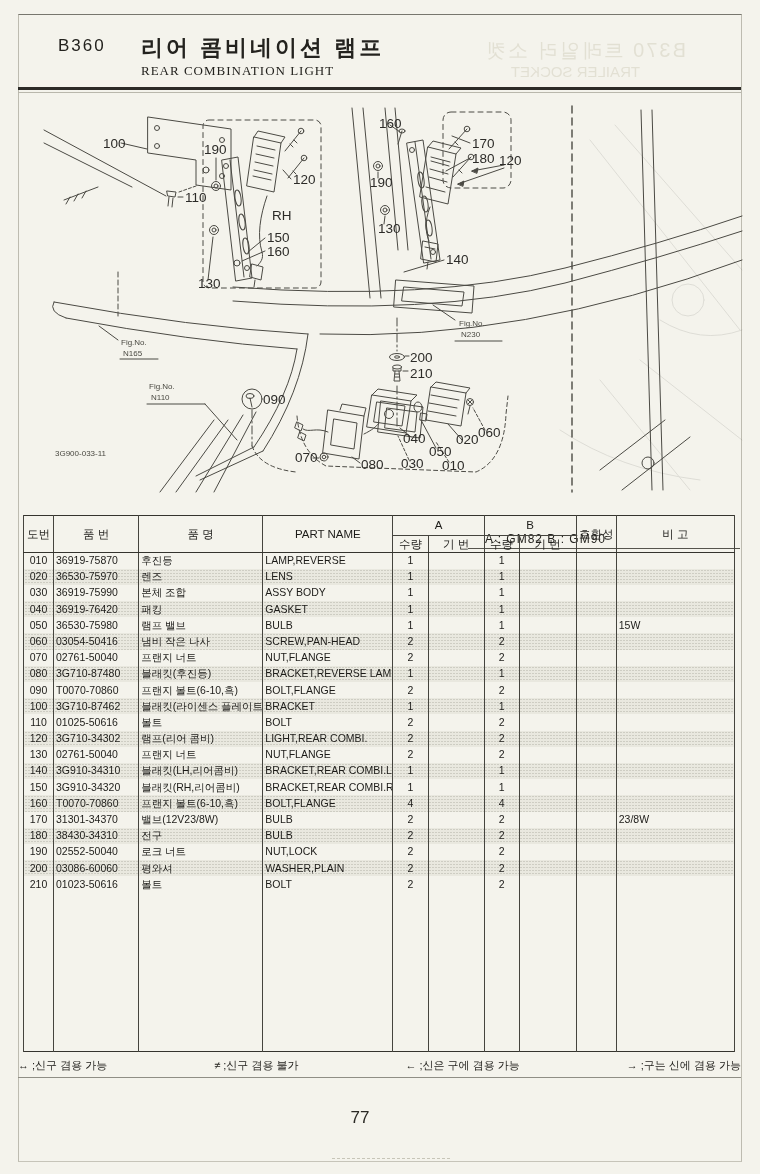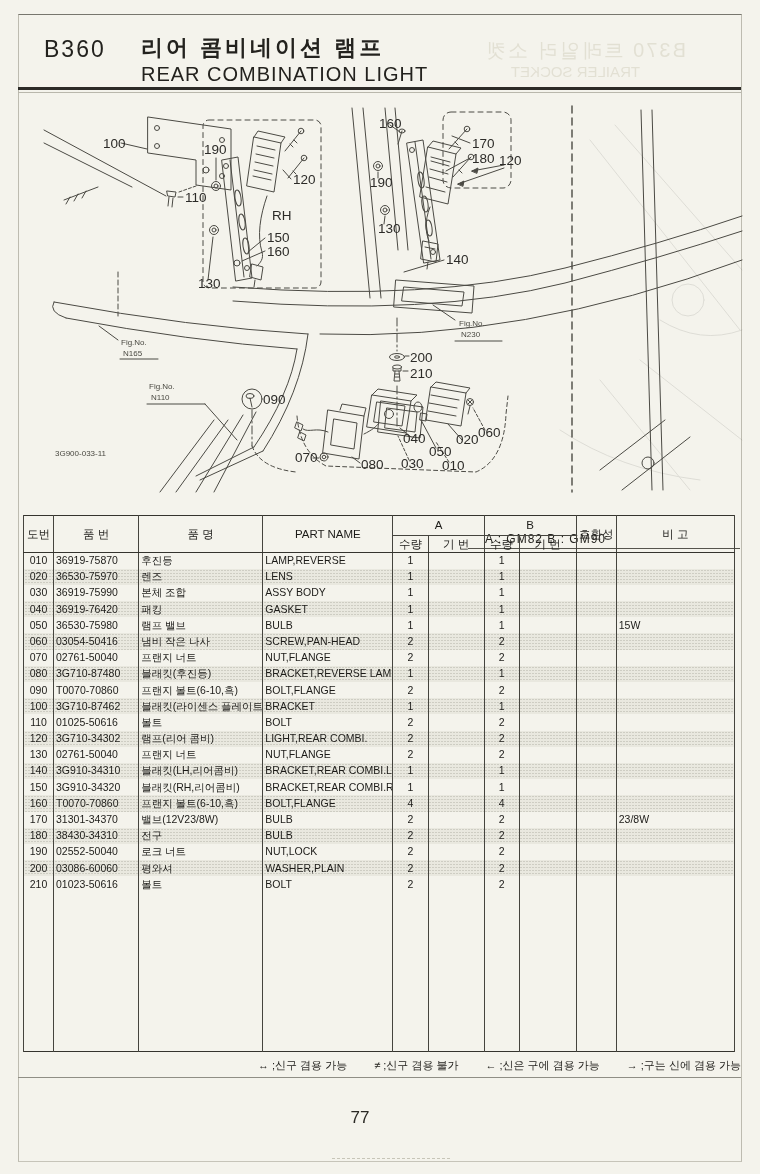--- a/index.html
+++ b/index.html
@@ -9,23 +9,23 @@
     font-family:"Liberation Sans","DejaVu Sans",sans-serif;
     color:#1c1b18;
   }
   .abs{position:absolute;}
   
   .outer-frame{left:18px;top:14px;width:722px;height:1146px;
     border-left:1px solid #bdbbb0;border-right:1px solid #bdbbb0;
     border-top:1px solid #77766e;border-bottom:1px solid #c6c4b9;}
   .footer-line{left:18px;top:1077px;width:723px;height:0;border-top:1px solid #8f8e85;}
   
-  .doc-code{left:44px;top:36px;font-size:23px;letter-spacing:2px;color:#23221e;}
+  .doc-code{left:58px;top:36px;font-size:17px;letter-spacing:2px;color:#23221e;}
   .title-ko{left:141px;top:33px;font-size:22px;letter-spacing:3px;color:#23221e;font-weight:bold;}
-  .title-en{left:141px;top:63px;font-size:20px;letter-spacing:1px;color:#23221e;}
+  .title-en{left:141px;top:63px;font-size:13px;letter-spacing:1px;color:#23221e;font-family:Liberation Serif, serif;}
   .title-rule{left:18px;top:87px;width:723px;height:2.5px;background:#2c2b27;}
   .title-rule2{left:18px;top:92px;width:723px;height:1px;background:#b9b7ac;}
   .ghost{transform:scaleX(-1);opacity:0.17;color:#8f8660;white-space:nowrap;}
   .ghost1{left:452px;top:37px;width:266px;font-size:20px;letter-spacing:2px;text-align:center;}
   .ghost2{left:468px;top:63px;width:215px;font-size:15px;text-align:center;}
   
   svg.diagram{left:0;top:0;}
   .dlabel{font-family:"Liberation Sans","DejaVu Sans",sans-serif;font-size:13.5px;fill:#2c2b28;}
   .dlabel.small{font-size:8px;fill:#4a4942;}
   
@@ -47,21 +47,21 @@
   tbody td{border-top:none;border-bottom:none;}
   td.c{text-align:center;}
   td.l{text-align:left;padding-left:3px;}
   tr.shaded td{
     background-color:#e9e8df;
     background-image:radial-gradient(#b3b2a6 0.8px, rgba(0,0,0,0) 0.9px);
     background-size:3px 3px;
   }
   tbody.filler tr{height:159px;}
   
-  .legend{left:18px;top:1058px;width:723px;display:flex;justify-content:flex-end;gap:27px;
+  .legend{left:18px;top:1058px;width:723px;display:flex;justify-content:space-between;gap:27px;
     font-size:11px;color:#24231f;}
   .legend span{white-space:nowrap;}
   .page-number{left:310px;top:1108px;width:100px;text-align:center;font-size:17px;color:#2a2924;}
   .crop-mark{left:332px;top:1158px;width:118px;border-top:1px dashed #c7c5b8;}
 </style>
 </head>
 <body>
 
 <div class="abs outer-frame"></div>
 <div class="abs footer-line"></div>

